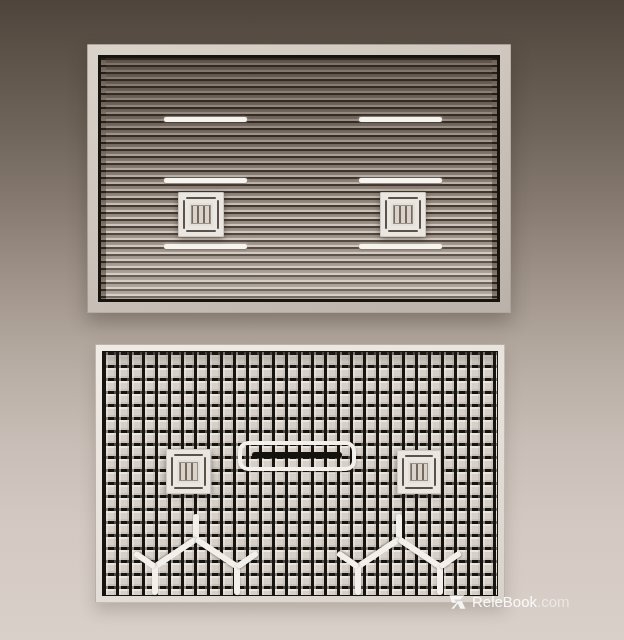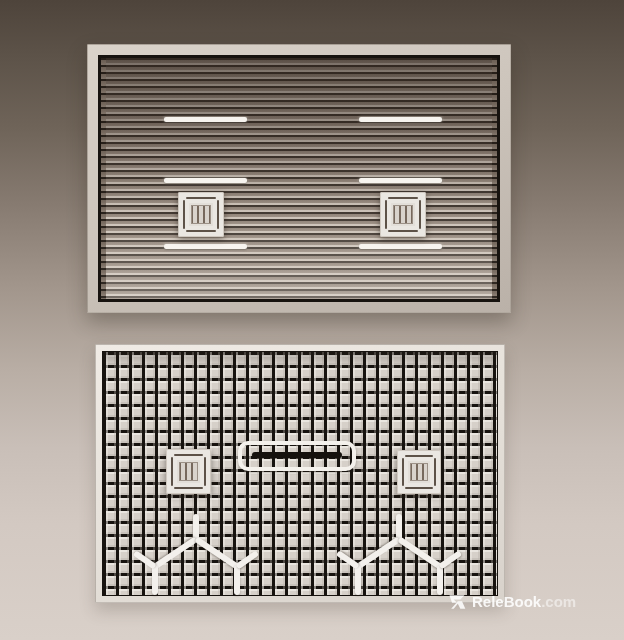--- a/index.html
+++ b/index.html
@@ -115,22 +115,22 @@
   .branch .yRstem{left:103px;top:51px;width:6px;height:30px;}
   .branch .yRarm {left:106px;top:50px;width:25px;transform-origin:0 50%;transform:rotate(-35deg);}
 
   
   .watermark{
     position:absolute;left:447px;top:591px;height:22px;
     display:flex;align-items:center;gap:5px;
   }
   .watermark svg{display:block;}
   .wm-text{font-size:15px;line-height:22px;white-space:nowrap;}
-  .wm-brand{font-weight:bold;color:rgba(255,255,255,0.88);}
-  .wm-suffix{font-weight:bold;color:rgba(255,255,255,0.5);}
+  .wm-brand{font-weight:normal;color:rgba(255,255,255,0.88);}
+  .wm-suffix{font-weight:normal;color:rgba(255,255,255,0.5);}
 </style>
 </head>
 <body>
 
 <div class="stage">
 
   <div class="panel slatted">
     <div class="inner-dark"></div>
     <div class="slat-area">
       <div class="slat-edge left"></div>

